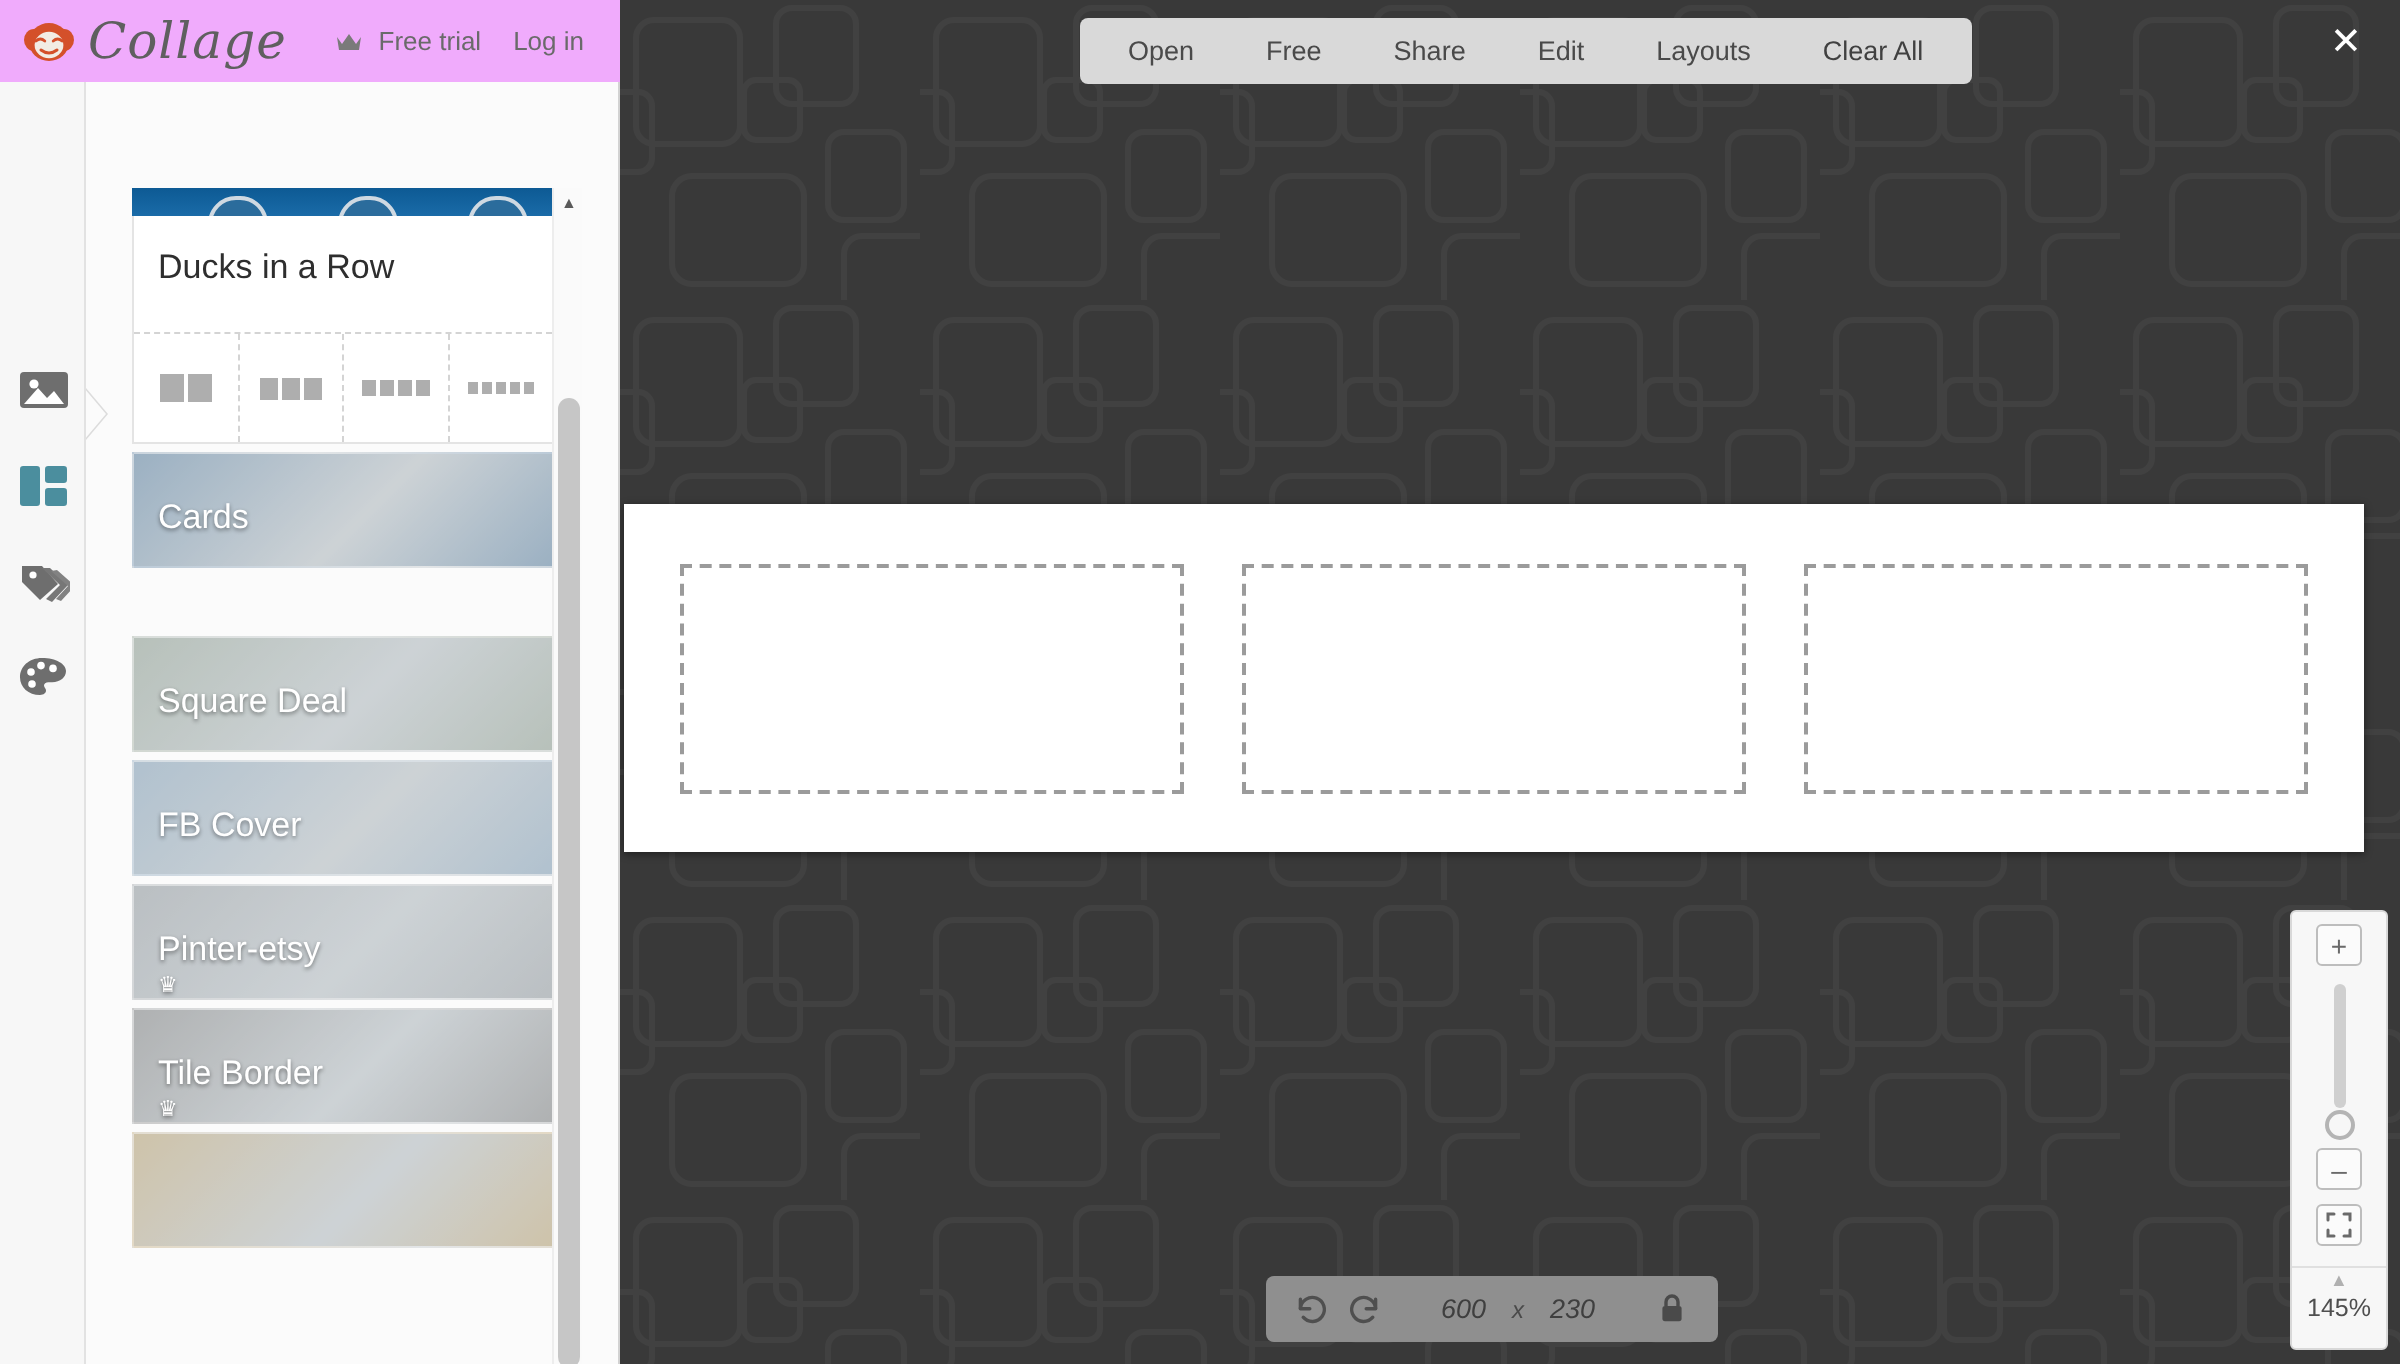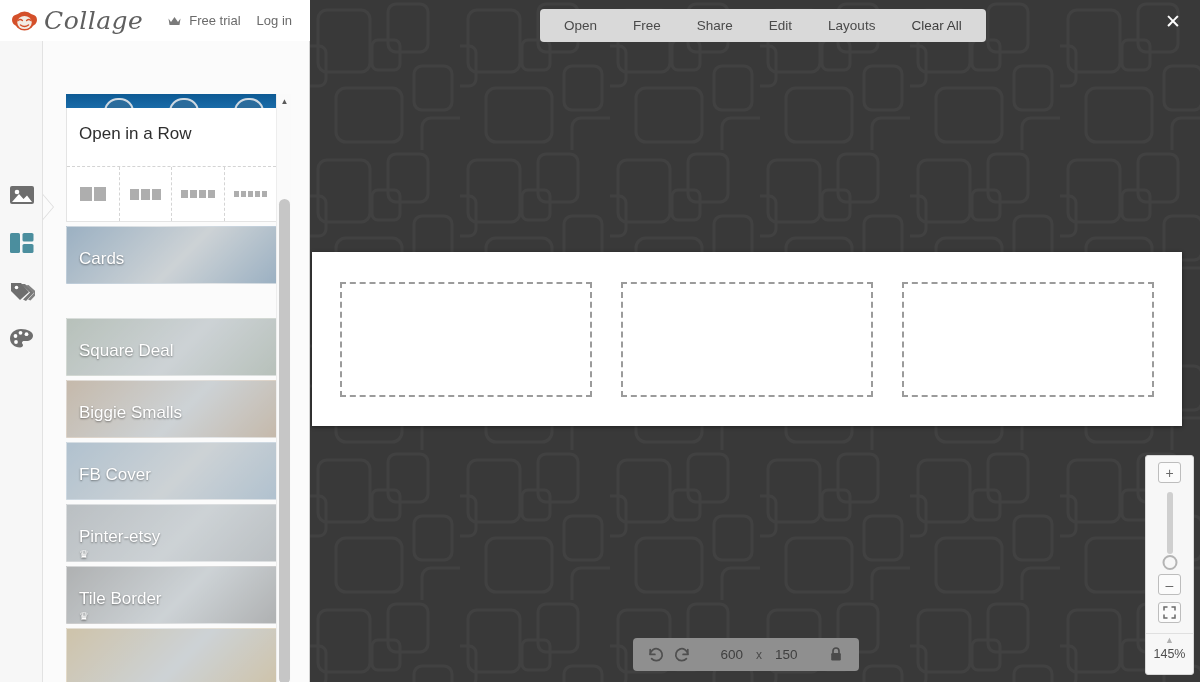--- a/index.html
+++ b/index.html
@@ -69,20 +69,21 @@
 
   
   .dimbar {
     position: absolute; left: 633px; top: 638px;
     width: 226px; height: 33px;
     background: #8f8f8f;
     border-radius: 4px;
     display: flex; align-items: center;
     padding: 0 10px;
     z-index: 30;
+    font-style: italic;
   }
   .dimbar .icon-btn {
     width: 26px; height: 26px;
     display: flex; align-items: center; justify-content: center;
     cursor: pointer; color: #4f4f4f;
   }
   .dim-values {
     flex: 1; display: flex; align-items: center; justify-content: center;
     gap: 13px; font-size: 13.5px; color: #3f3f3f;
   }
@@ -129,21 +130,21 @@
   }
   .zoom-chevron {
     font-size: 9px; color: #b0b0b0; line-height: 9px; cursor: pointer;
   }
   .zoom-pct { font-size: 12.5px; color: #4f4f4f; margin-top: 2px; }
 
   
   .header {
     position: absolute; left: 0; top: 0;
     width: 310px; height: 41px;
-    background: #ffffff;
+    background: #f0abfc;
     display: flex; align-items: center;
     z-index: 20;
   }
   .logo { display: flex; align-items: center; margin-left: 10px; cursor: pointer; }
   .logo-text {
     font-family: "DejaVu Serif", serif;
     font-style: italic;
     font-size: 25px; color: #5f5f5f;
     margin-left: 4px; letter-spacing: 0.5px;
   }
@@ -327,21 +328,21 @@
     </div>
     <div class="icon-btn">
       <svg width="20" height="20" viewBox="0 0 20 20" fill="none" stroke="#4f4f4f" stroke-width="1.7">
         <path d="M15.8 9.2 A6 6 0 1 0 14.4 13.6" stroke-linecap="round"></path>
         <path d="M15.8 4.6 L15.8 9.4 L11.1 9.4" stroke-linecap="round" stroke-linejoin="round"></path>
       </svg>
     </div>
     <div class="dim-values">
       <span>600</span>
       <span class="dim-x">x</span>
-      <span>150</span>
+      <span>230</span>
     </div>
     <div class="icon-btn">
       <svg width="16" height="17" viewBox="0 0 16 17">
         <path d="M5 7V5a3 3 0 0 1 6 0v2" fill="none" stroke="#4a4a4a" stroke-width="1.7"></path>
         <rect x="3.2" y="7" width="9.6" height="7.6" rx="1.3" fill="#4a4a4a"></rect>
       </svg>
     </div>
   </div>
 
   <div class="zoomctl">
@@ -427,21 +428,21 @@
     <div class="panel-arrow"></div>
 
     <div class="list" id="layouts-list">
         <div class="expanded">
           <div class="exp-thumbstrip">
             <div class="duck" style="left: 38px;"></div>
             <div class="duck" style="left: 103px;"></div>
             <div class="duck" style="left: 168px;"></div>
           </div>
           <div class="exp-body">
-            <div class="exp-title">Open in a Row</div>
+            <div class="exp-title">Ducks in a Row</div>
             <div class="variants">
               <div class="variant">
                 <span class="vblk" style="width: 12px; height: 14px;"></span>
                 <span class="vblk" style="width: 12px; height: 14px;"></span>
               </div>
               <div class="variant">
                 <span class="vblk" style="width: 9px; height: 11px;"></span>
                 <span class="vblk" style="width: 9px; height: 11px;"></span>
                 <span class="vblk" style="width: 9px; height: 11px;"></span>
               </div>
@@ -462,24 +463,20 @@
           </div>
         </div>
         <div class="lay-item" style="background: linear-gradient(135deg, rgb(106, 139, 168) 0%, rgb(191, 197, 201) 55%, rgb(106, 139, 168) 100%);">
           <div class="lay-veil"></div>
           <div class="lay-label">Cards</div>
         </div>
         <div class="lay-item" style="background: linear-gradient(135deg, rgb(154, 167, 154) 0%, rgb(191, 197, 201) 55%, rgb(154, 167, 154) 100%); margin-top: 34px;">
           <div class="lay-veil"></div>
           <div class="lay-label">Square Deal</div>
         </div>
-        <div class="lay-item" style="background: linear-gradient(135deg, rgb(178, 154, 128) 0%, rgb(191, 197, 201) 55%, rgb(178, 154, 128) 100%);">
-          <div class="lay-veil"></div>
-          <div class="lay-label">Biggie Smalls</div>
-        </div>
         <div class="lay-item" style="background: linear-gradient(135deg, rgb(143, 168, 189) 0%, rgb(191, 197, 201) 55%, rgb(143, 168, 189) 100%);">
           <div class="lay-veil"></div>
           <div class="lay-label">FB Cover</div>
         </div>
         <div class="lay-item" style="background: linear-gradient(135deg, rgb(159, 164, 168) 0%, rgb(191, 197, 201) 55%, rgb(159, 164, 168) 100%);">
           <div class="lay-veil"></div>
           <div class="lay-label">Pinter-etsy</div>
           <div class="lay-crown">♛</div>
         </div>
         <div class="lay-item" style="background: linear-gradient(135deg, rgb(140, 140, 140) 0%, rgb(191, 197, 201) 55%, rgb(140, 140, 140) 100%);">

